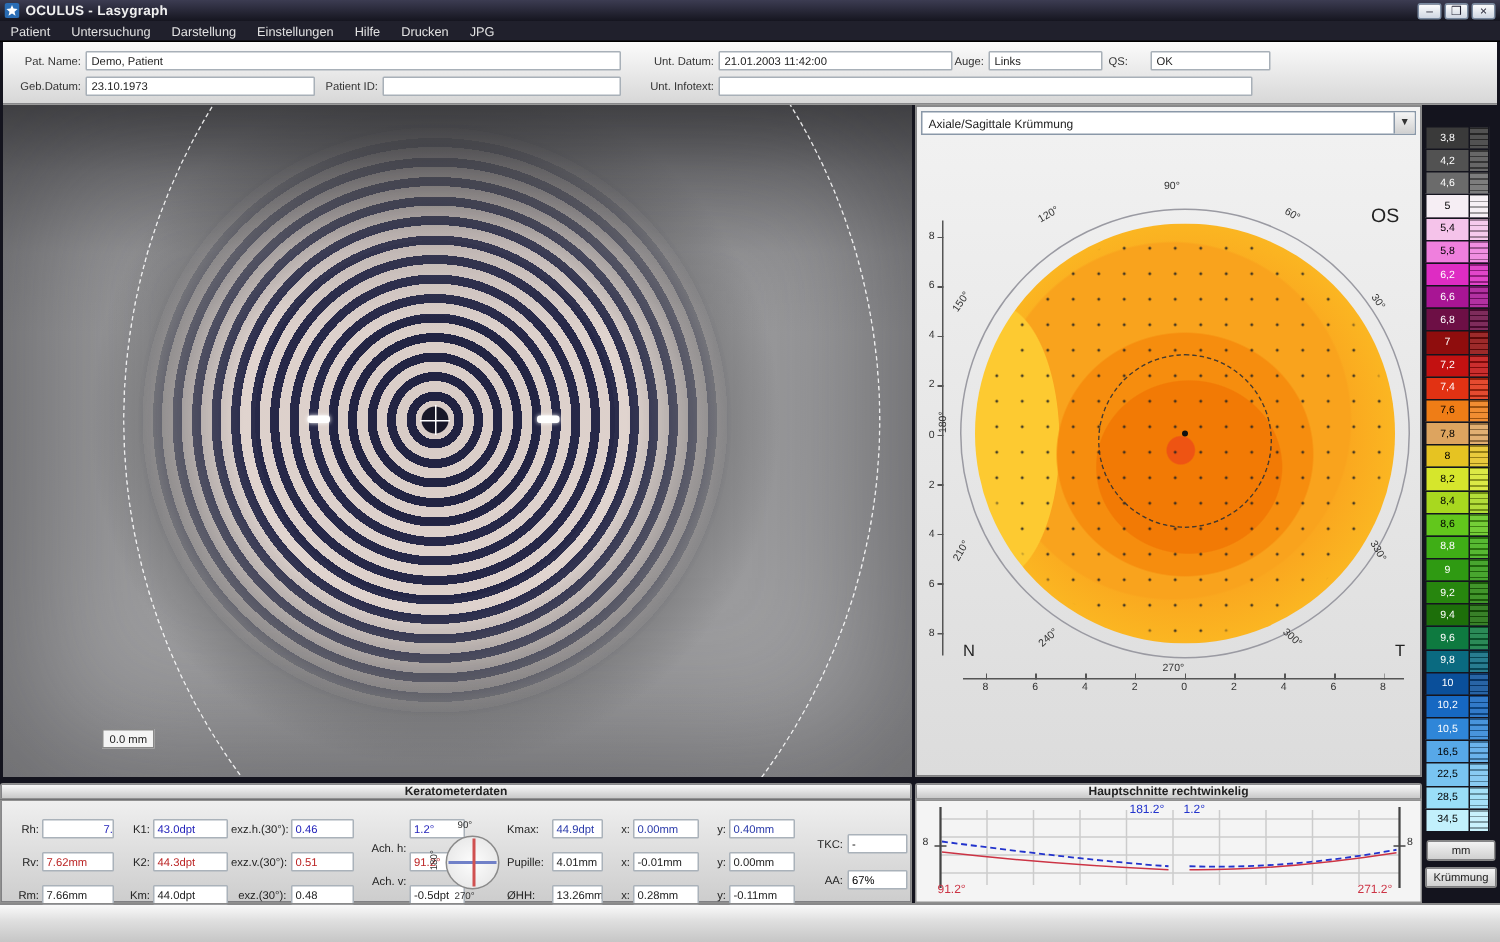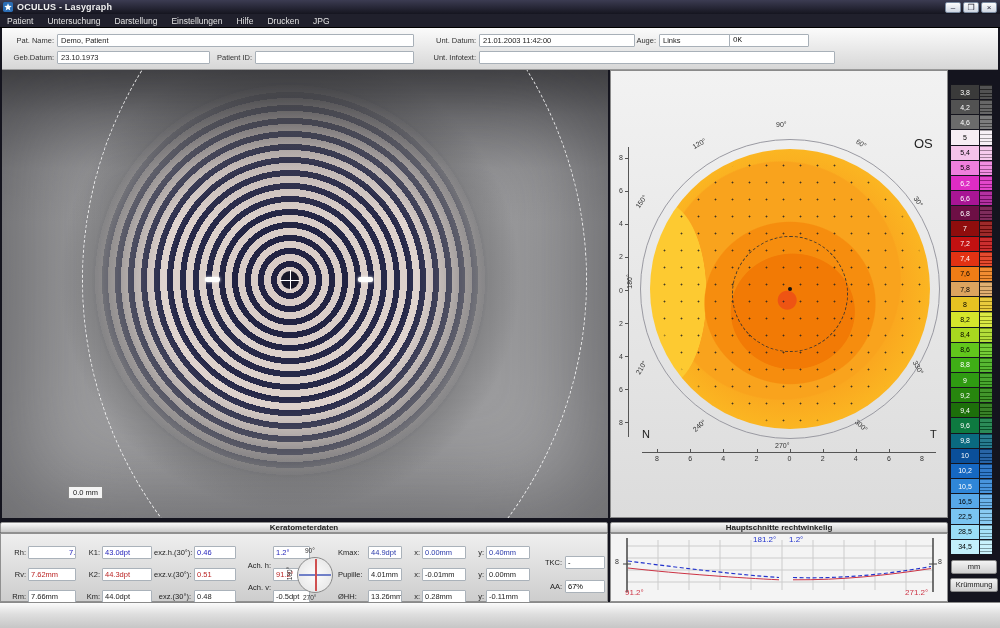--- a/index.html
+++ b/index.html
@@ -181,39 +181,43 @@
     <div class="ffield" style="left:55px; top:6px; width:357px;">Demo, Patient</div>
     <span class="flabel" style="left:2px;  top:23px; width:50px;">Geb.Datum:</span>
     <div class="ffield" style="left:55px; top:23px; width:153px;">23.10.1973</div>
     <span class="flabel" style="left:212px; top:23px; width:38px;">Patient ID:</span>
     <div class="ffield" style="left:253px; top:23px; width:159px;"></div>
     <span class="flabel" style="left:426px; top:6px; width:48px;">Unt. Datum:</span>
     <div class="ffield" style="left:477px; top:6px; width:156px;">21.01.2003 11:42:00</div>
     <span class="flabel" style="left:630px; top:6px; width:24px;">Auge:</span>
     <div class="ffield" style="left:657px; top:6px; width:76px;">Links</div>
     <span class="flabel" style="left:734px; top:6px; width:16px;">QS:</span>
-    <div class="ffield" style="left:727px; top:6px; width:80px;font-family:Liberation Mono, monospace;">OK</div>
+    <div class="ffield" style="left:765px; top:6px; width:80px;">OK</div>
     <span class="flabel" style="left:420px; top:23px; width:54px;">Unt. Infotext:</span>
     <div class="ffield" style="left:477px; top:23px; width:356px;"></div>
   </div>
 
   <div class="eyeimg">
     <div class="rings"></div>
     <div class="ringcenter"></div>
     <div class="eyelid"></div>
     <div class="lidarc" style="left:80px; top:-190px;"></div>
     <div class="lidarc" style="left:-215px; top:-190px;"></div>
     <div class="refl" style="left:203px; top:207px; width:15px;"></div>
     <div class="refl" style="left:356px; top:207px; width:15px;"></div>
     <div class="cross-v"></div>
     <div class="cross-h"></div>
     <div class="scalebox">0.0 mm</div>
   </div>
 
   <div class="topo">
+    <div class="dd">
+      <span class="dd-text">Axiale/Sagittale Krümmung</span>
+      <span class="dd-btn">▼</span>
+    </div>
     <div class="plot">
       <div class="axcircle"></div>
       <div class="cmap">
         <div class="dots"></div>
       </div>
       <div class="dashcircle"></div>
       <div class="cdot"></div>
       <div class="yaxis"></div>
       <div class="yticks"></div>
       <div class="ylabels">

